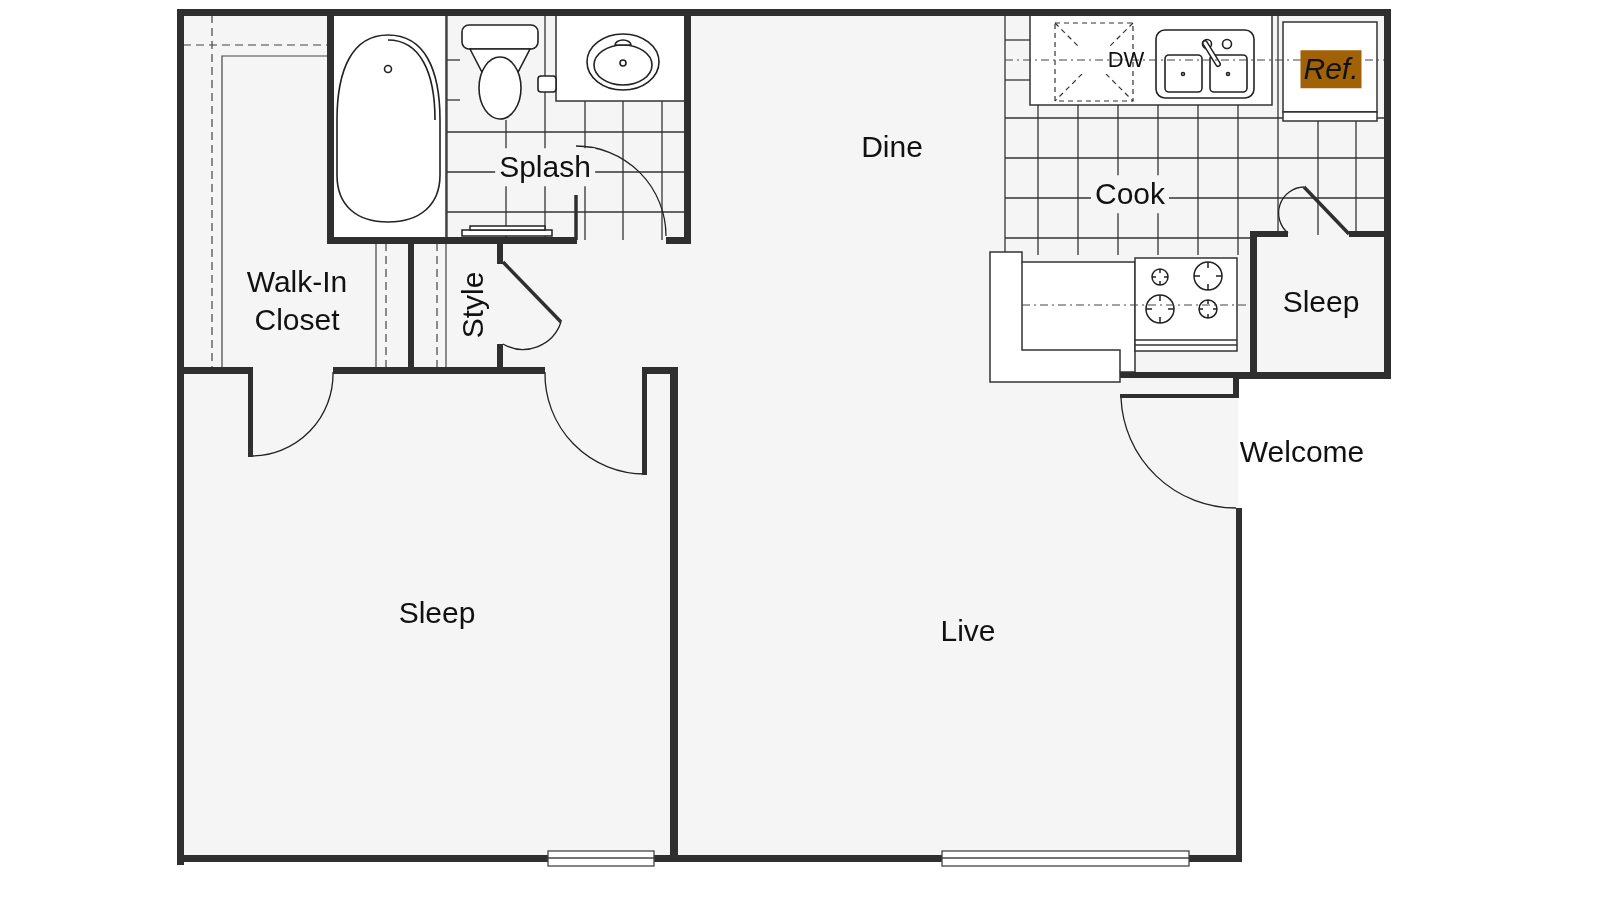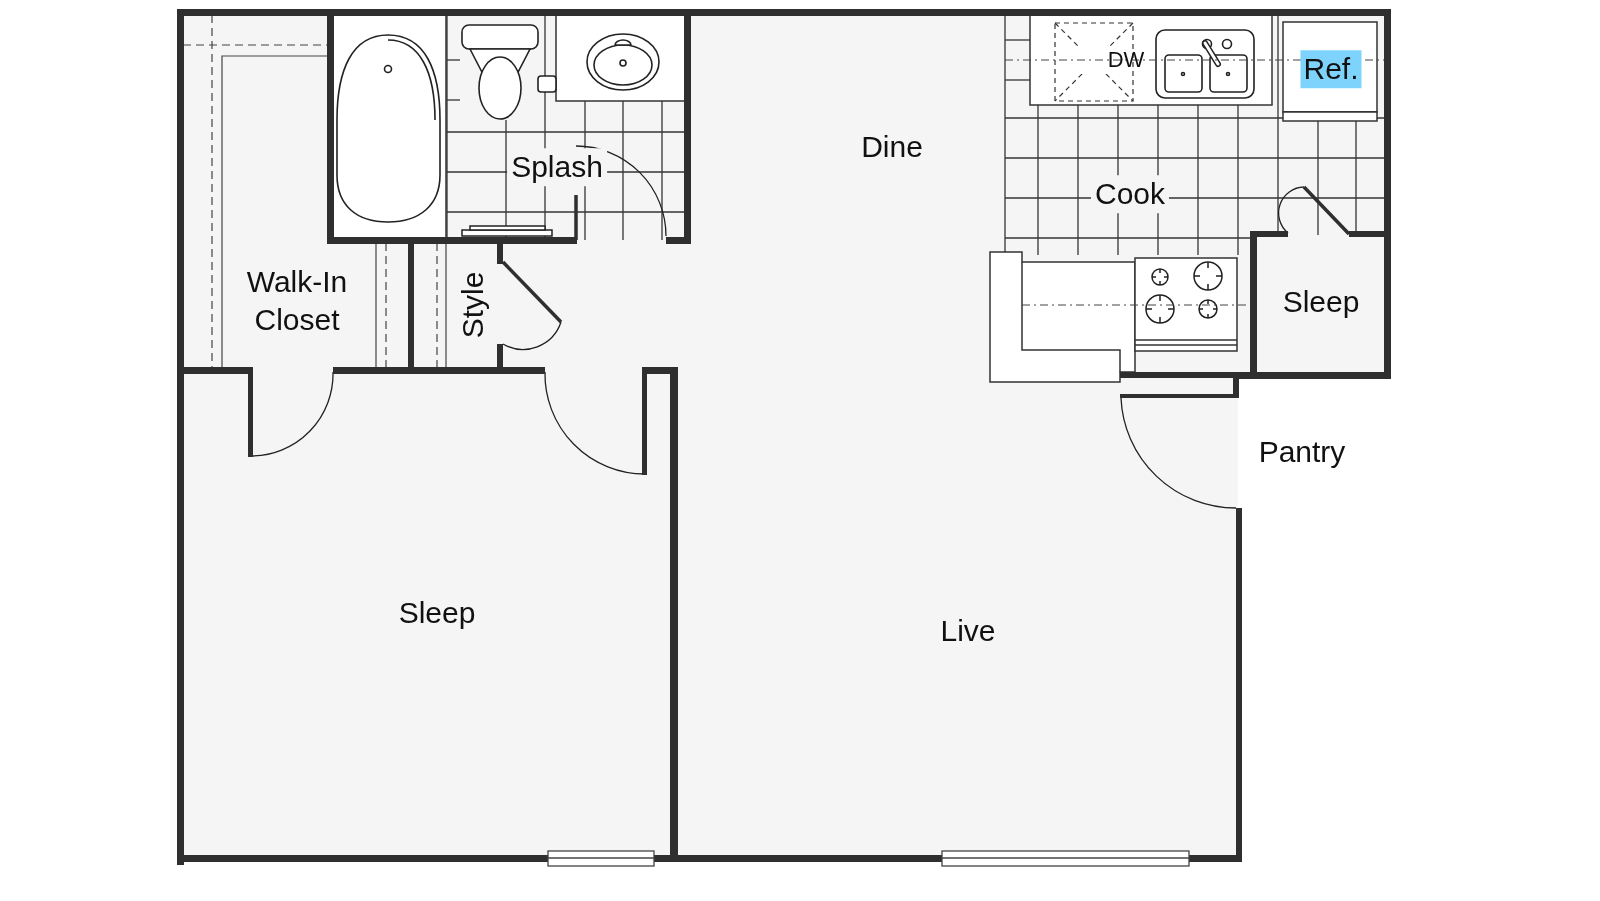--- a/index.html
+++ b/index.html
@@ -195,22 +195,22 @@
     <line x1="548" y1="858" x2="654" y2="858"></line>
     <rect x="942" y="851" width="247" height="15"></rect>
     <line x1="942" y1="858" x2="1189" y2="858"></line>
   </g>
 </svg>
 
 <div class="lbl" style="left:297px; top:300px;">
   <div>Walk-In</div>
   <div>Closet</div>
 </div>
-<div class="lbl bg" style="left:545px; top:167px;margin-left:12px;">Splash</div>
+<div class="lbl bg" style="left:545px; top:167px;">Splash</div>
 <div class="lbl rot" style="left:473px; top:305px;">Style</div>
 <div class="lbl" style="left:853px; top:147px;margin-left:39px;">Dine</div>
 <div class="lbl bg" style="left:1130px; top:194px;">Cook</div>
 <div class="lbl" style="left:1321px; top:302px;">Sleep</div>
-<div class="lbl" style="left:1302px; top:452px;">Pantry</div>
+<div class="lbl" style="left:1302px; top:452px;">Welcome</div>
 <div class="lbl" style="left:421px; top:613px;margin-left:16px;">Sleep</div>
 <div class="lbl" style="left:968px; top:631px;">Live</div>
 <div class="lbl small" style="left:1126px; top:60px;">DW</div>
-<div class="lbl" style="left:1331px; top:69px; background:#7dd3fc; padding:0 3px;">Ref.</div>
+<div class="lbl" style="left:1331px; top:69px; background:#a16207; padding:0 3px;font-style:italic;">Ref.</div>
 
 </body></html>

